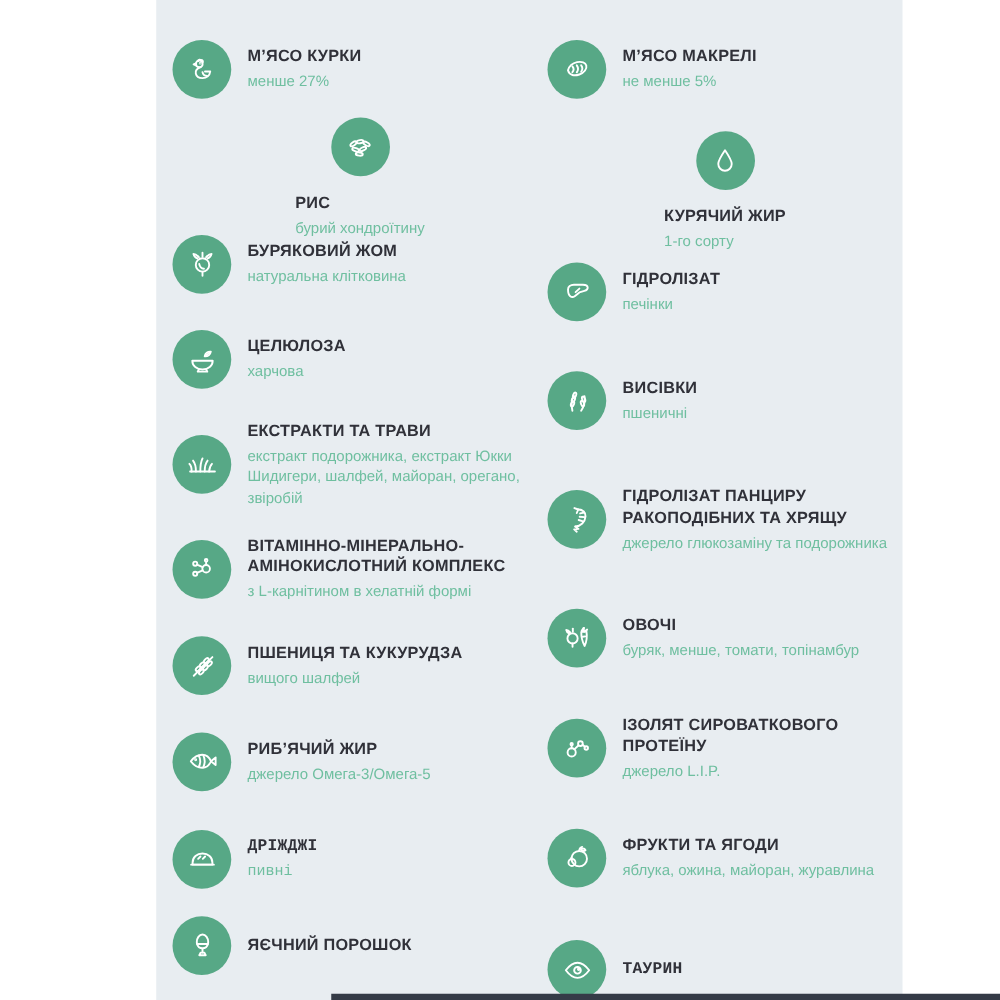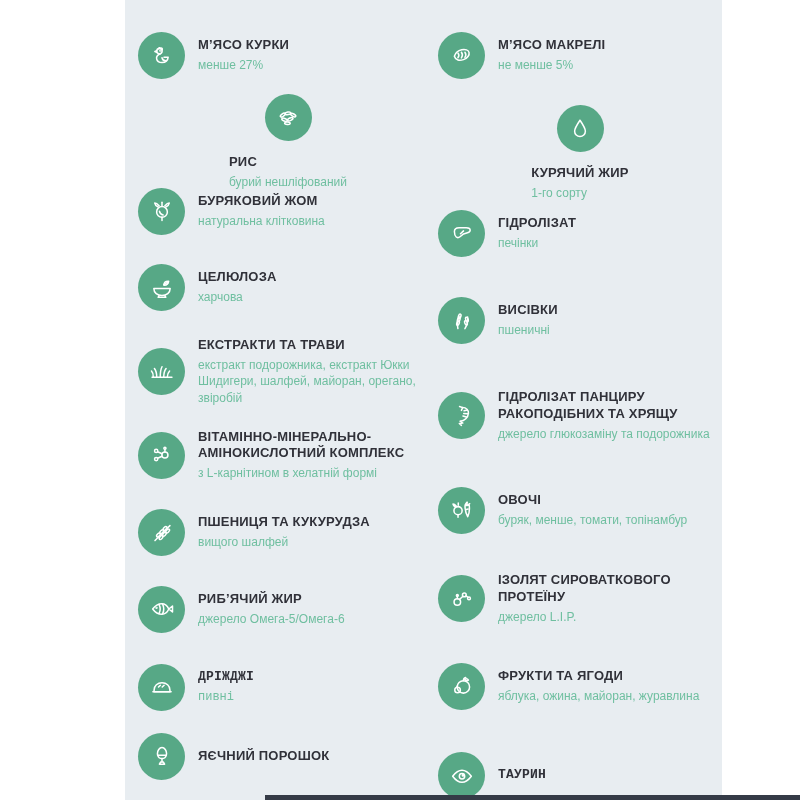--- a/index.html
+++ b/index.html
@@ -92,21 +92,21 @@
               <ellipse cx="7.5" cy="9.5" rx="2.4" ry="1.1" transform="rotate(-35 7.5 9.5)"></ellipse>
               <ellipse cx="12" cy="8" rx="2.4" ry="1.1" transform="rotate(-10 12 8)"></ellipse>
               <ellipse cx="16.5" cy="9.5" rx="2.4" ry="1.1" transform="rotate(30 16.5 9.5)"></ellipse>
               <ellipse cx="9" cy="13.5" rx="2.4" ry="1.1" transform="rotate(20 9 13.5)"></ellipse>
               <ellipse cx="14" cy="13" rx="2.4" ry="1.1" transform="rotate(-25 14 13)"></ellipse>
               <ellipse cx="11.5" cy="16.5" rx="2.4" ry="1.1" transform="rotate(5 11.5 16.5)"></ellipse>
             </svg>
           </div>
           <div class="text">
             <div class="title">РИС</div>
-            <div class="subtitle">бурий нешліфований</div>
+            <div class="subtitle">бурий хондроїтину</div>
           </div>
         </div>
         <div class="item">
           <div class="icon-circle">
             <svg viewBox="0 0 24 24" width="28" height="28" fill="none" stroke="#fff" stroke-width="1.3" stroke-linecap="round" stroke-linejoin="round">
               <path d="M9.5 7.5C8 5.8 6.5 5.2 5.8 5.2c.3 1.4 1.2 2.6 2.6 3.1"></path>
               <path d="M12 7.2V4.5"></path>
               <path d="M14.5 7.5c1.5-1.7 3-2.3 3.7-2.3-.3 1.4-1.2 2.6-2.6 3.1"></path>
               <circle cx="12" cy="12.8" r="4.6"></circle>
               <path d="M12 17.4v2.8"></path>
@@ -186,21 +186,21 @@
             <svg viewBox="0 0 24 24" width="28" height="28" fill="none" stroke="#fff" stroke-width="1.3" stroke-linecap="round" stroke-linejoin="round">
               <path d="M4 12c2.2-3 5-4.5 7.8-4.5 2.9 0 4.9 1.8 6 4.5-1.1 2.7-3.1 4.5-6 4.5C9 16.5 6.2 15 4 12z"></path>
               <path d="M17.8 12l3.2-2.6v5.2L17.8 12z"></path>
               <circle cx="7.3" cy="11" r="0.35" fill="#fff"></circle>
               <path d="M9.5 8.2c1.2 2.4 1.2 5.2 0 7.6"></path>
               <path d="M12.5 7.8c1.3 2.7 1.3 5.7 0 8.4"></path>
             </svg>
           </div>
           <div class="text">
             <div class="title">РИБ’ЯЧИЙ ЖИР</div>
-            <div class="subtitle">джерело Омега-5/Омега-6</div>
+            <div class="subtitle">джерело Омега-3/Омега-5</div>
           </div>
         </div>
         <div class="item">
           <div class="icon-circle">
             <svg viewBox="0 0 24 24" width="28" height="28" fill="none" stroke="#fff" stroke-width="1.3" stroke-linecap="round" stroke-linejoin="round">
               <path d="M5.2 15.2v-1.4c0-3.7 3-6.3 6.8-6.3s6.8 2.6 6.8 6.3v1.4z"></path>
               <path d="M4.2 15.2h15.6"></path>
               <path d="M9 11.2l1.6-1.6M12.2 11.2l1.6-1.6"></path>
             </svg>
           </div>

